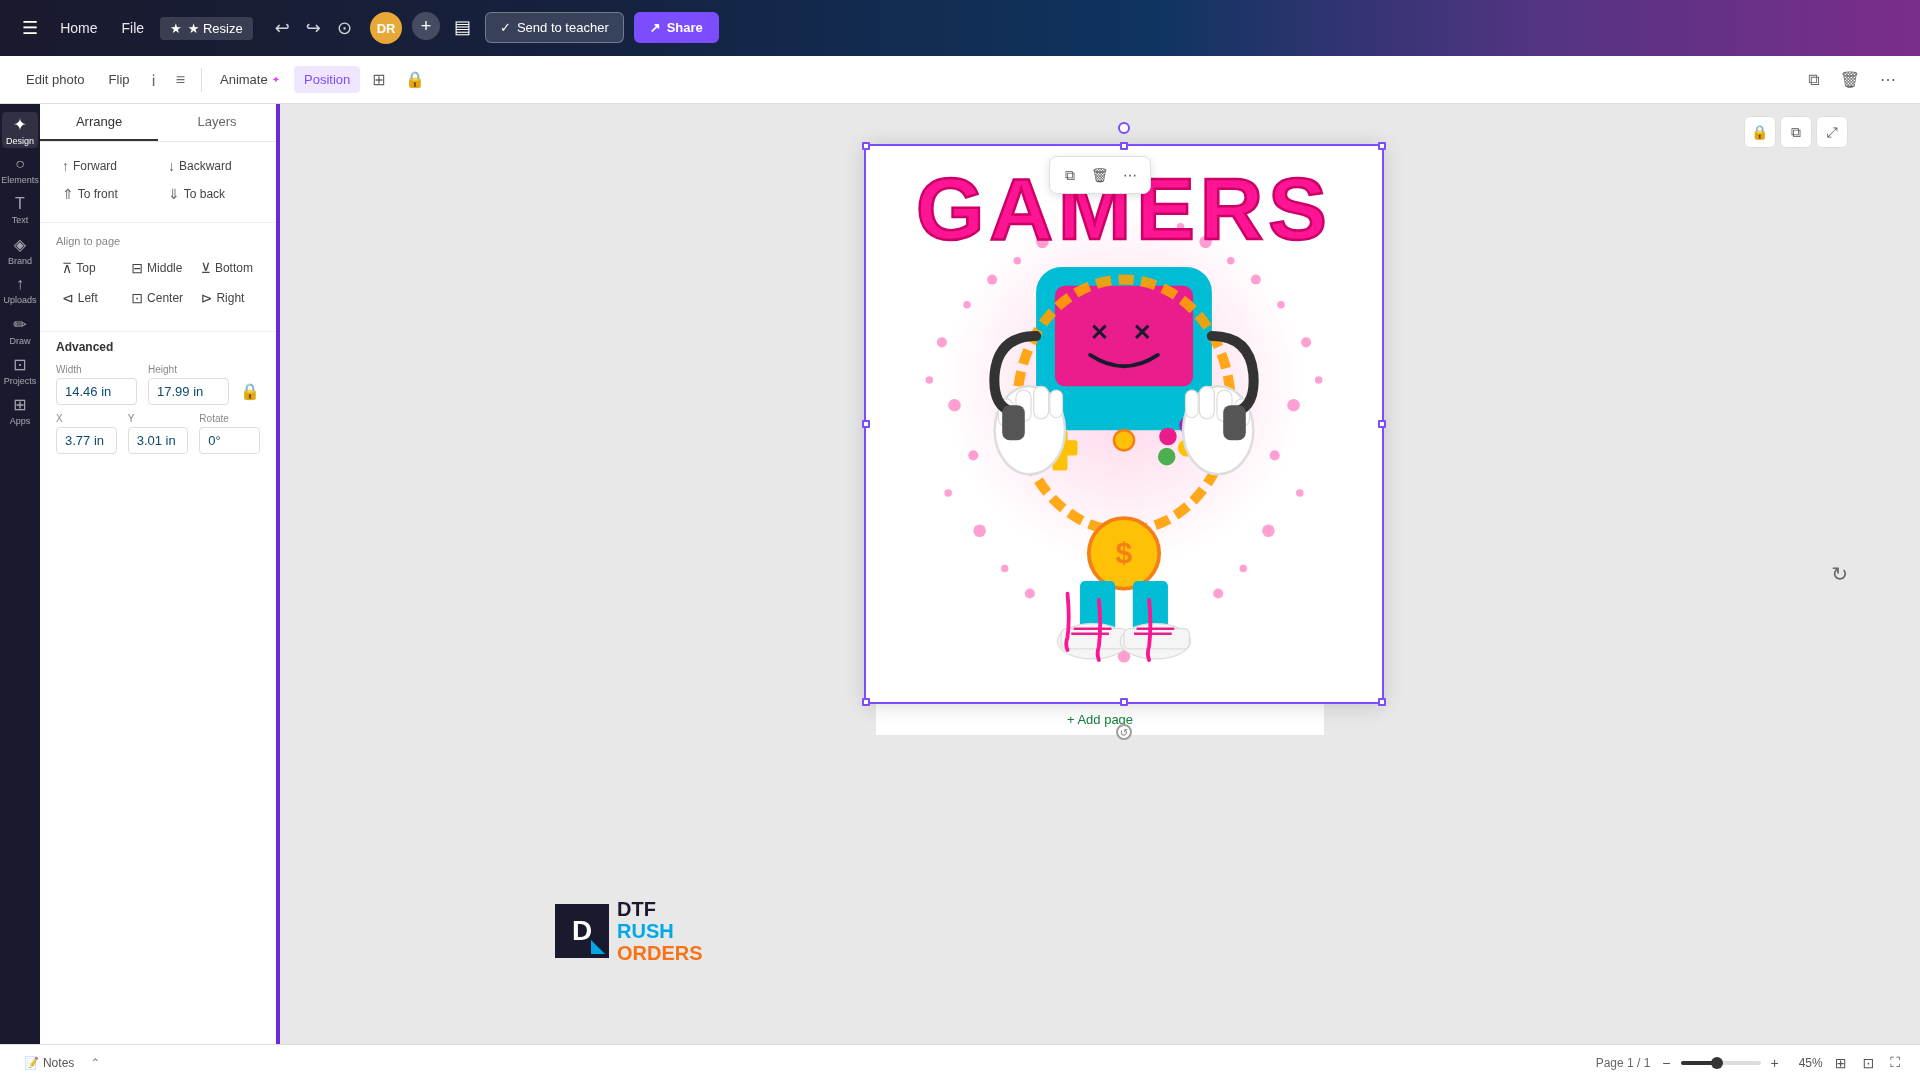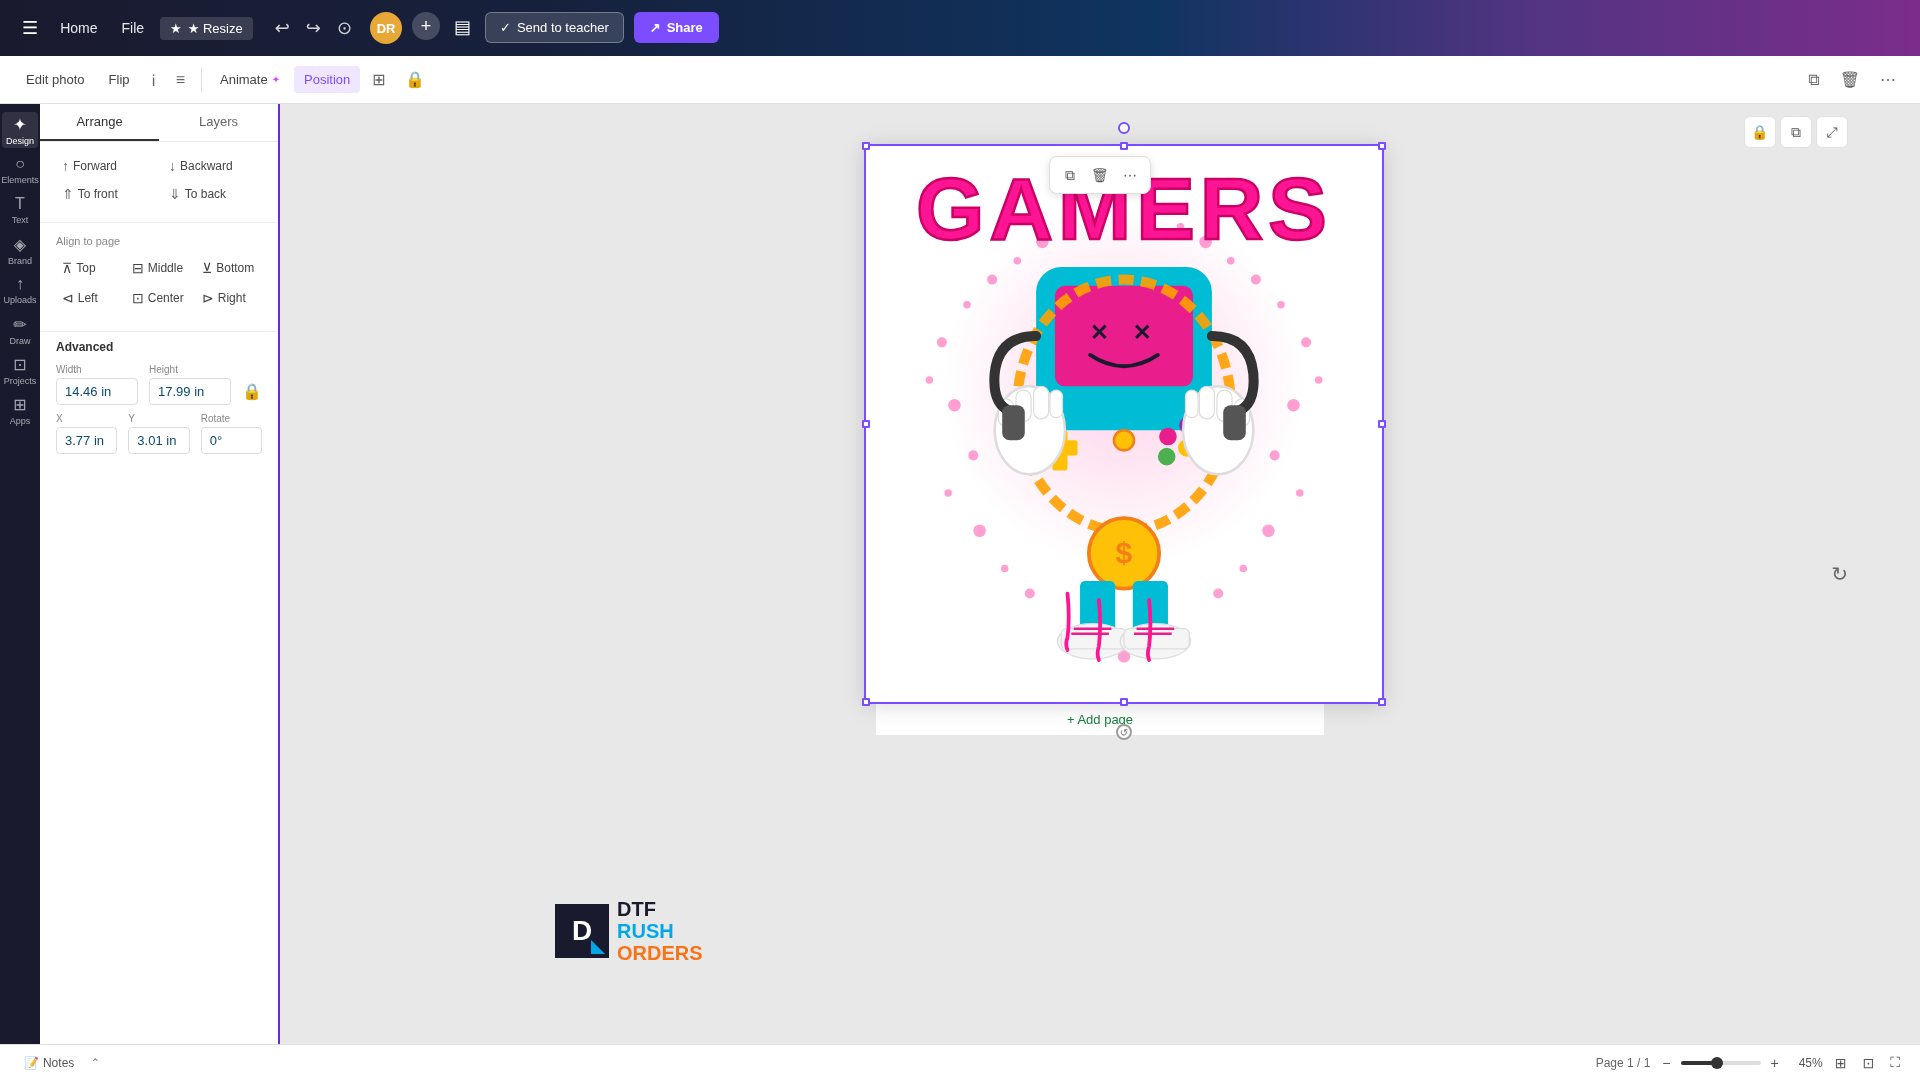--- a/index.html
+++ b/index.html
@@ -120,21 +120,21 @@
       font-size: 10px; gap: 2px;
     }
     .sidebar-icon:hover, .sidebar-icon.active { color: white; background: rgba(255,255,255,0.1); }
     .sidebar-icon .icon-sym { font-size: 16px; }
     .sidebar-icon .icon-lbl { font-size: 9px; }
 
     
     #left-panel {
       width: 240px;
       background: white;
-      border-right: 2px solid #6d28d9;
+      border-right: 4px solid #6d28d9;
       flex-shrink: 0;
       overflow-y: auto;
       display: flex;
       flex-direction: column;
     }
     .panel-tabs {
       display: flex;
       border-bottom: 1px solid #e8e8e8;
     }
     .panel-tab {

